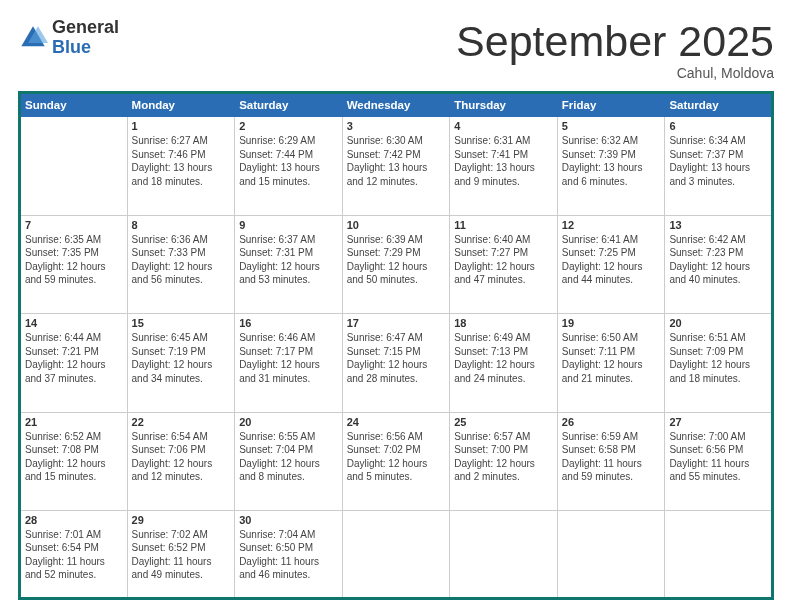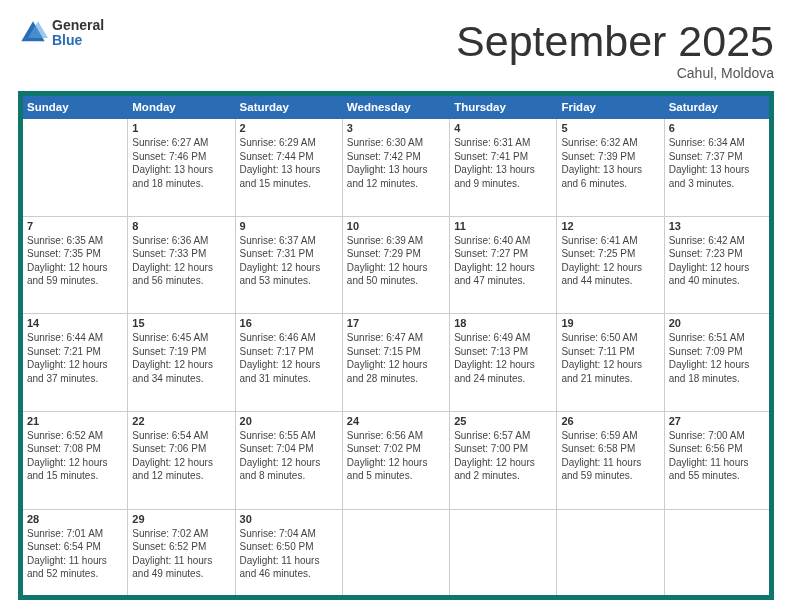--- a/index.html
+++ b/index.html
@@ -22,21 +22,21 @@
       justify-content: space-between;
       align-items: flex-start;
       margin-bottom: 10px;
     }
     .logo {
       display: flex;
       align-items: center;
       gap: 4px;
     }
     .logo-text {
-      font-size: 14px;
+      font-size: 18px;
       font-weight: bold;
       line-height: 1.1;
     }
     .logo-general { color: #333; }
     .logo-blue { color: #2a6db5; }
     .logo-icon {
       width: 30px;
       height: 30px;
     }
     .title-block {
@@ -47,21 +47,21 @@
       font-weight: normal;
       color: #333;
       line-height: 1.1;
     }
     .location {
       font-size: 14px;
       color: #555;
     }
     .calendar {
       flex: 1;
-      border: 5px solid #0f766e;
+      border: 3px solid #0f766e;
       border-collapse: collapse;
       width: 100%;
       table-layout: fixed;
     }
     .calendar th {
       background: #2a6db5;
       color: #fff;
       font-size: 11.5px;
       font-weight: bold;
       padding: 5px 4px;

